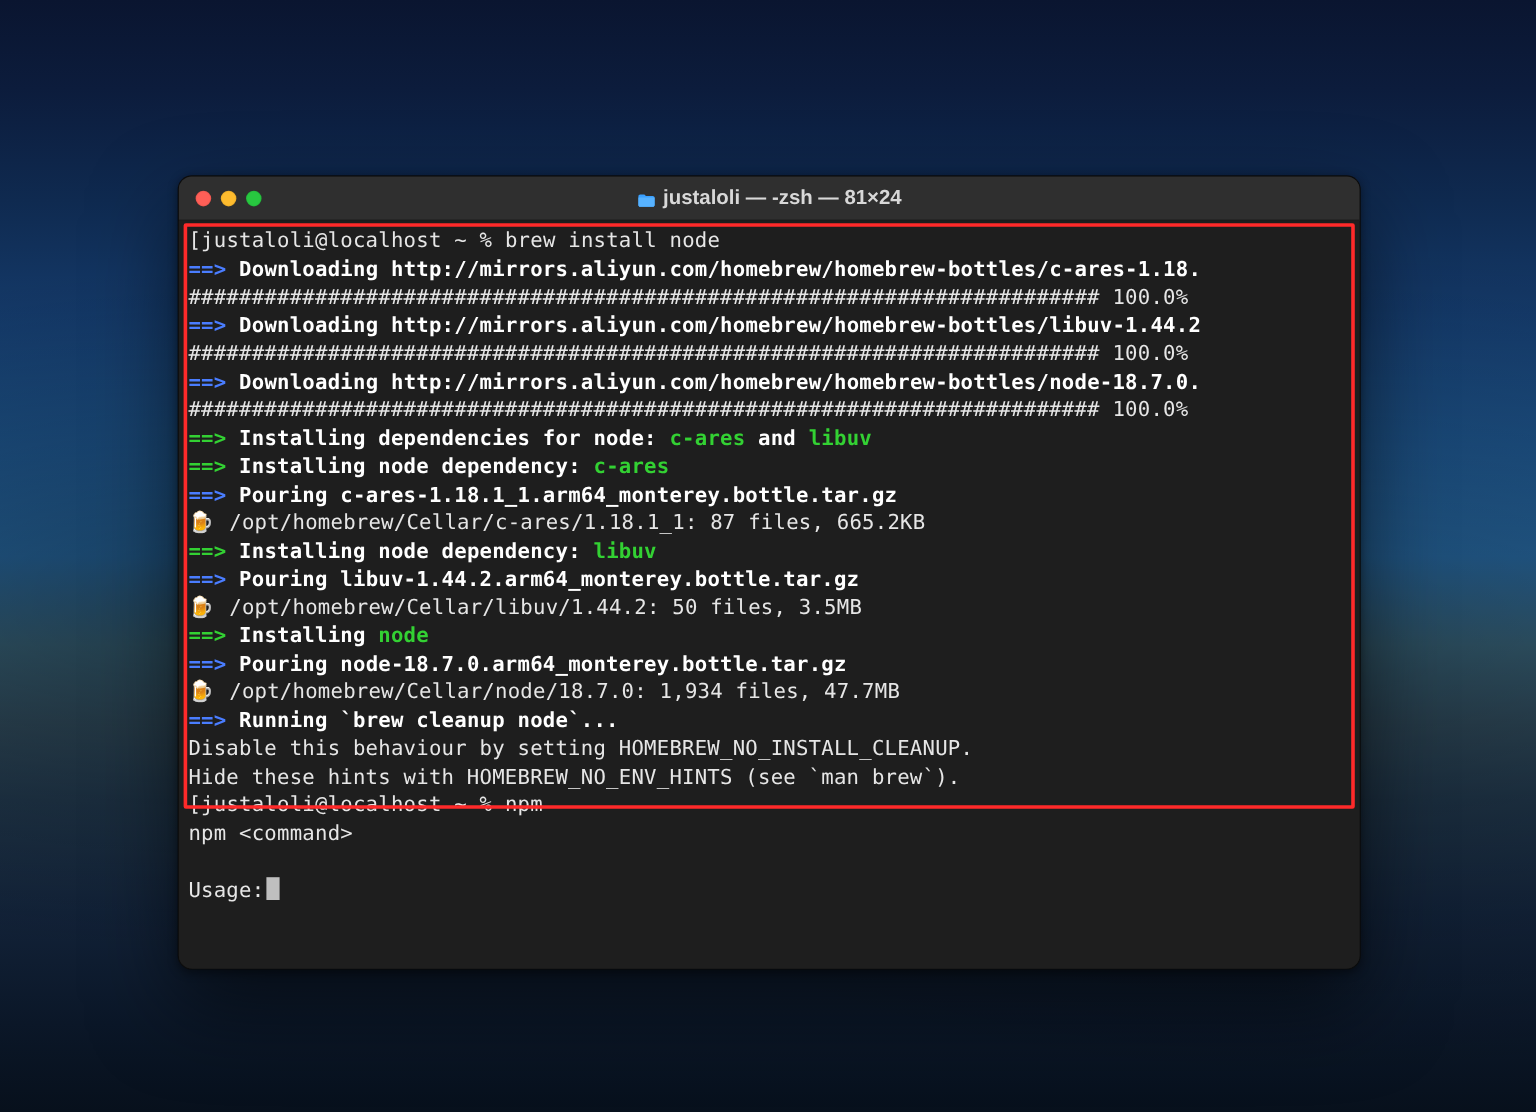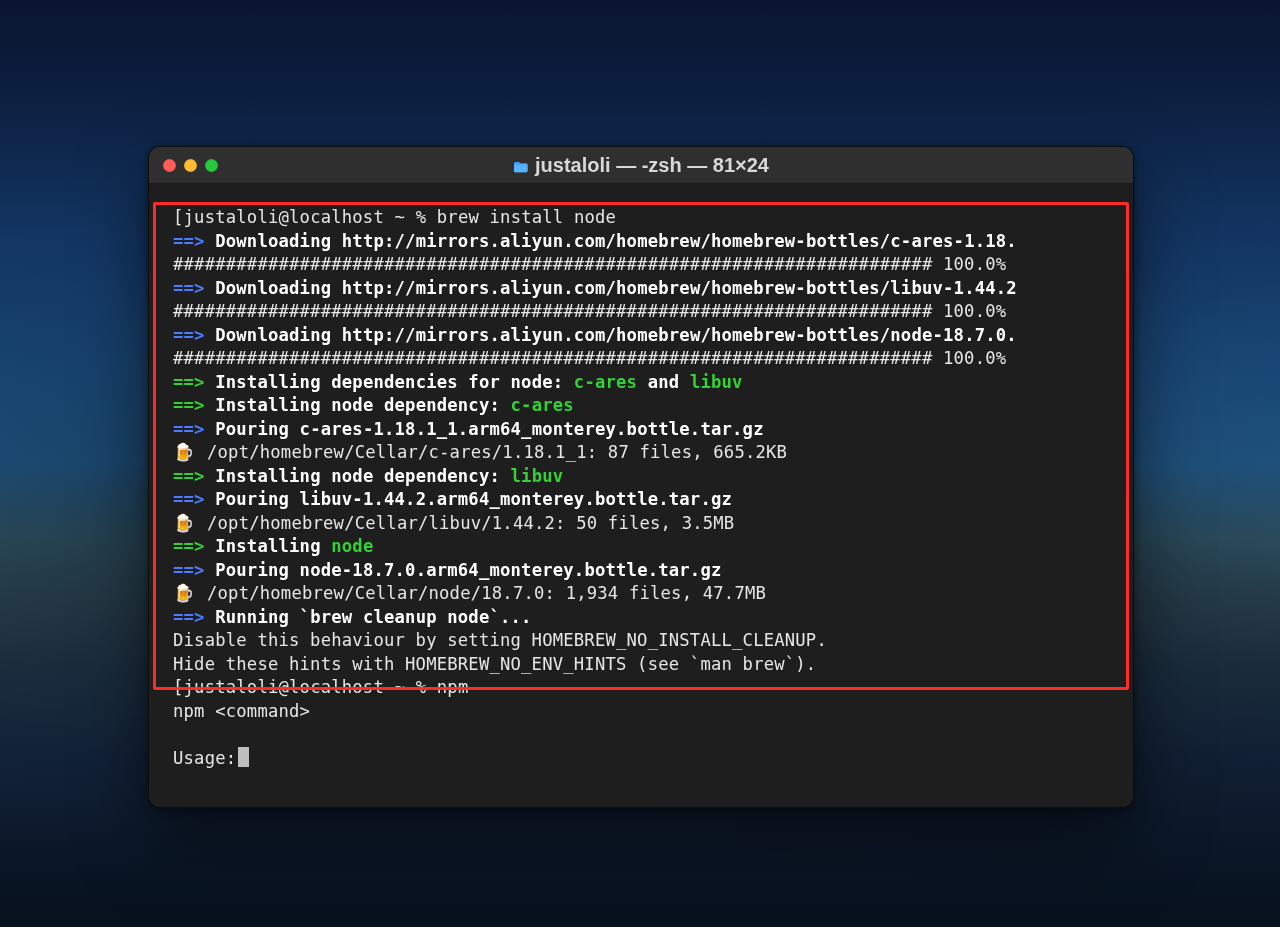--- a/index.html
+++ b/index.html
@@ -66,21 +66,21 @@
   .tl.red    { background: #ff5f57; }
   .tl.yellow { background: #febc2e; }
   .tl.green  { background: #28c840; }
 
   .title {
     position: absolute;
     left: 0; right: 0;
     text-align: center;
     color: #d8d8d8;
     font-family: -apple-system, "Helvetica Neue", Arial, sans-serif;
-    font-size: 20px;
+    font-size: 17px;
     font-weight: 600;
     display: flex;
     align-items: center;
     justify-content: center;
     gap: 6px;
     pointer-events: none;
   }
   .folder-icon {
     width: 16px; height: 13px; display: inline-block; position: relative; top: 1px;
   }
@@ -99,21 +99,21 @@
     right: 4px;
     top: 2px;
     height: 488px;
     border: 3px solid #ff2a2a;
     box-sizing: border-box;
     pointer-events: none;
     border-radius: 2px;
   }
 
   pre.term {
-    margin: 16px;
+    margin: 0;
     padding: 6px 8px 8px 8px;
     font-family: "Menlo", "Consolas", "DejaVu Sans Mono", monospace;
     font-size: 17.2px;
     line-height: 23.5px;
     color: #e6e6e6;
     white-space: pre;
     letter-spacing: 0.2px;
   }
 
   .c-white  { color: #e6e6e6; }

